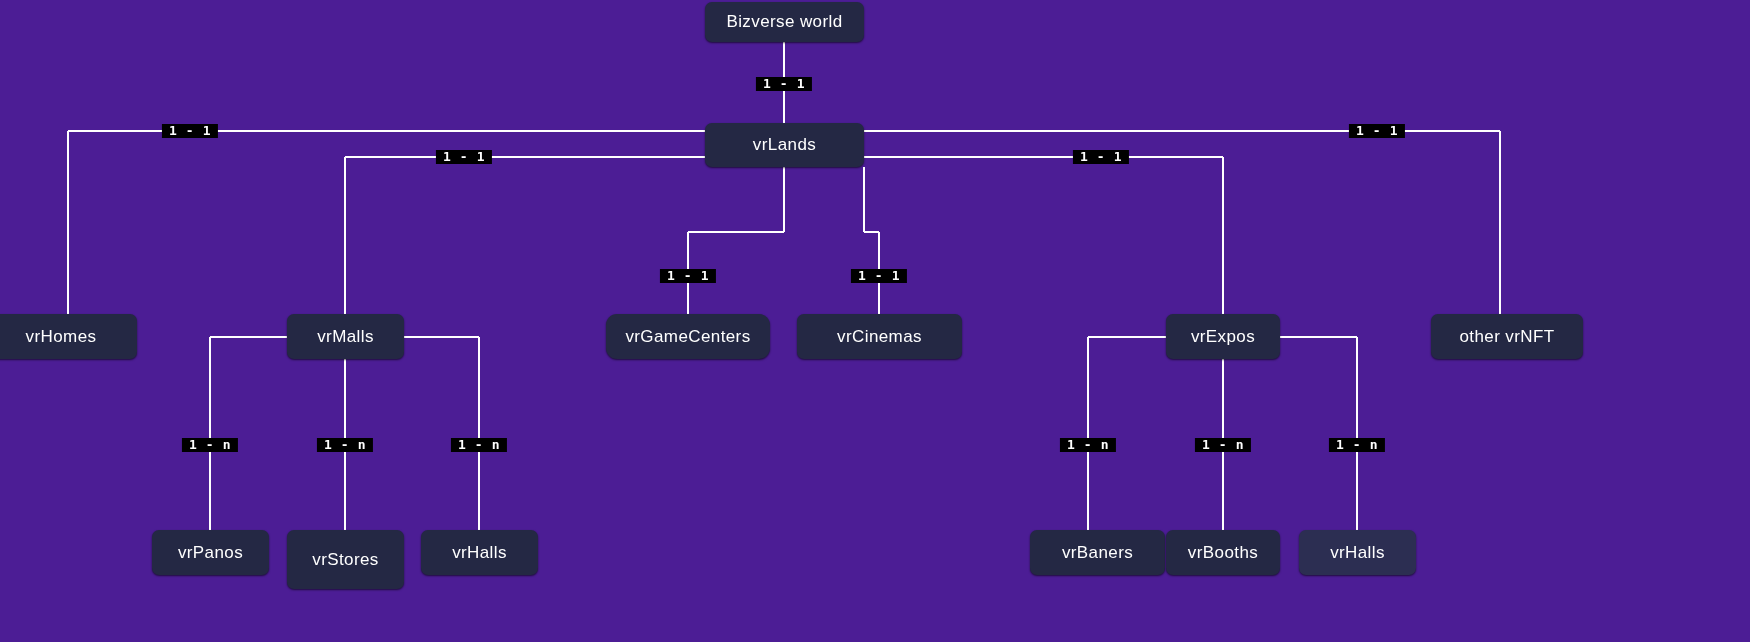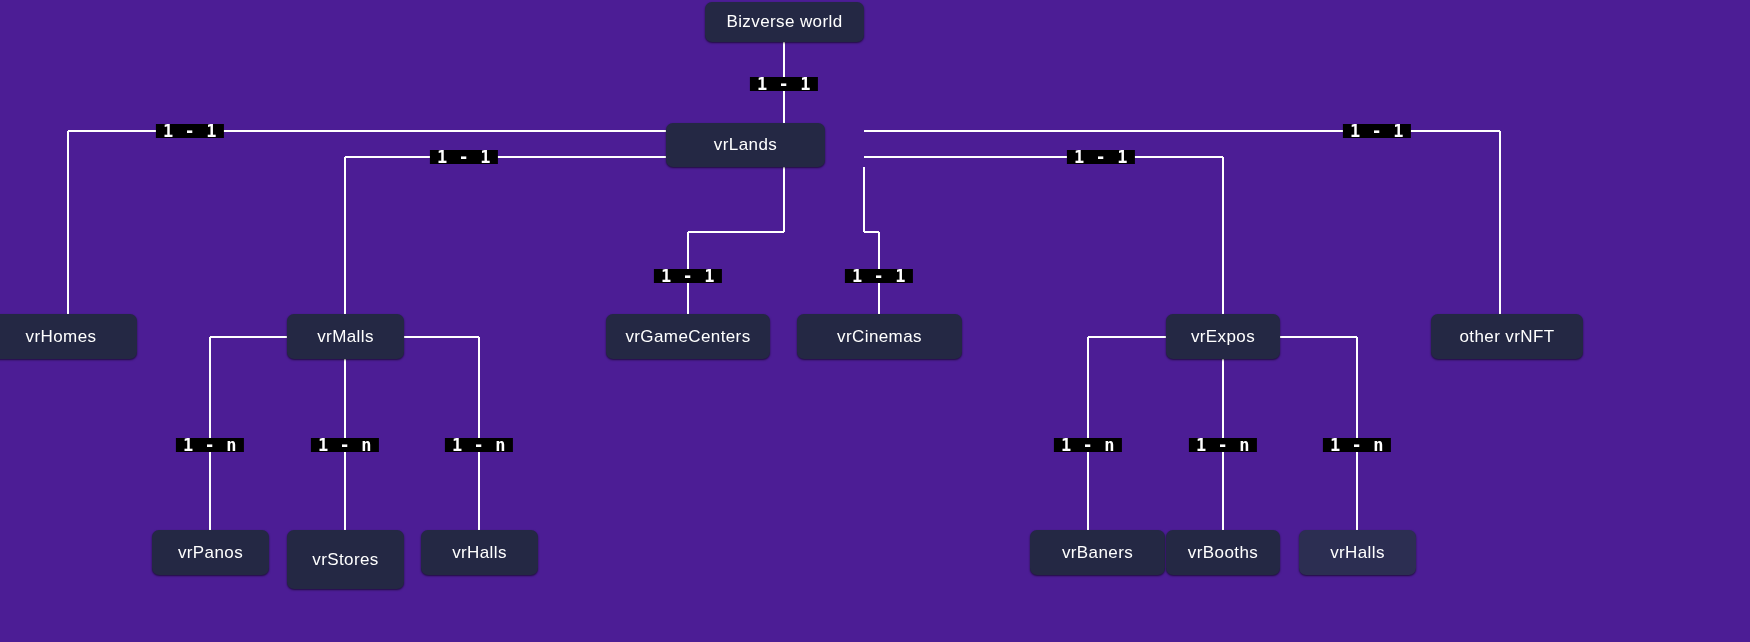--- a/index.html
+++ b/index.html
@@ -20,21 +20,21 @@
     letter-spacing:.4px;
     white-space:nowrap;
     z-index:5;
     box-shadow:0 1px 2px rgba(0,0,0,.6);
   }
   .node.accent{background:#2c2e52;}
   .edge-label{
     position:absolute;
     z-index:6;
     color:#ffffff;
-    font-size:17px;
+    font-size:13px;
     font-weight:bold;
     letter-spacing:.6px;
     background:#000000;
     padding:0 7px;
     line-height:14px;
     transform:translate(-50%,-50%);
     white-space:nowrap;
     font-family:"DejaVu Sans Mono","Liberation Mono",monospace;
   }
 </style>
@@ -54,30 +54,30 @@
       <path d="M345,359 L345,530" stroke="#ffffff" stroke-width="2" fill="none" shape-rendering="crispEdges"></path>
       <path d="M404,337 L479,337 M479,337 L479,530" stroke="#ffffff" stroke-width="2" fill="none" shape-rendering="crispEdges"></path>
       <path d="M1088,337 L1280,337 M1088,337 L1088,530" stroke="#ffffff" stroke-width="2" fill="none" shape-rendering="crispEdges"></path>
       <path d="M1223,359 L1223,530" stroke="#ffffff" stroke-width="2" fill="none" shape-rendering="crispEdges"></path>
       <path d="M1280,337 L1357,337 M1357,337 L1357,530" stroke="#ffffff" stroke-width="2" fill="none" shape-rendering="crispEdges"></path>
     </svg>
   <div id="nodes-layer">
       <div class="node" style="left: 705px; top: 2px; width: 159px; height: 40px;">
         <span>Bizverse world</span>
       </div>
-      <div class="node" style="left: 666px; top: 123px; width: 159px; height: 44px;">
+      <div class="node" style="left: 705px; top: 123px; width: 159px; height: 44px;">
         <span>vrLands</span>
       </div>
       <div class="node" style="left: -15px; top: 314px; width: 152px; height: 45px;">
         <span>vrHomes</span>
       </div>
       <div class="node" style="left: 287px; top: 314px; width: 117px; height: 45px;">
         <span>vrMalls</span>
       </div>
-      <div class="node" style="left: 606px; top: 314px; width: 164px; height: 45px;">
+      <div class="node" style="left: 606px; top: 314px; width: 164px; height: 45px; border-radius: 11px;">
         <span>vrGameCenters</span>
       </div>
       <div class="node" style="left: 797px; top: 314px; width: 165px; height: 45px;">
         <span>vrCinemas</span>
       </div>
       <div class="node" style="left: 1166px; top: 314px; width: 114px; height: 45px;">
         <span>vrExpos</span>
       </div>
       <div class="node" style="left: 1431px; top: 314px; width: 152px; height: 45px; align-items: center;">
         <span>other vrNFT</span>

